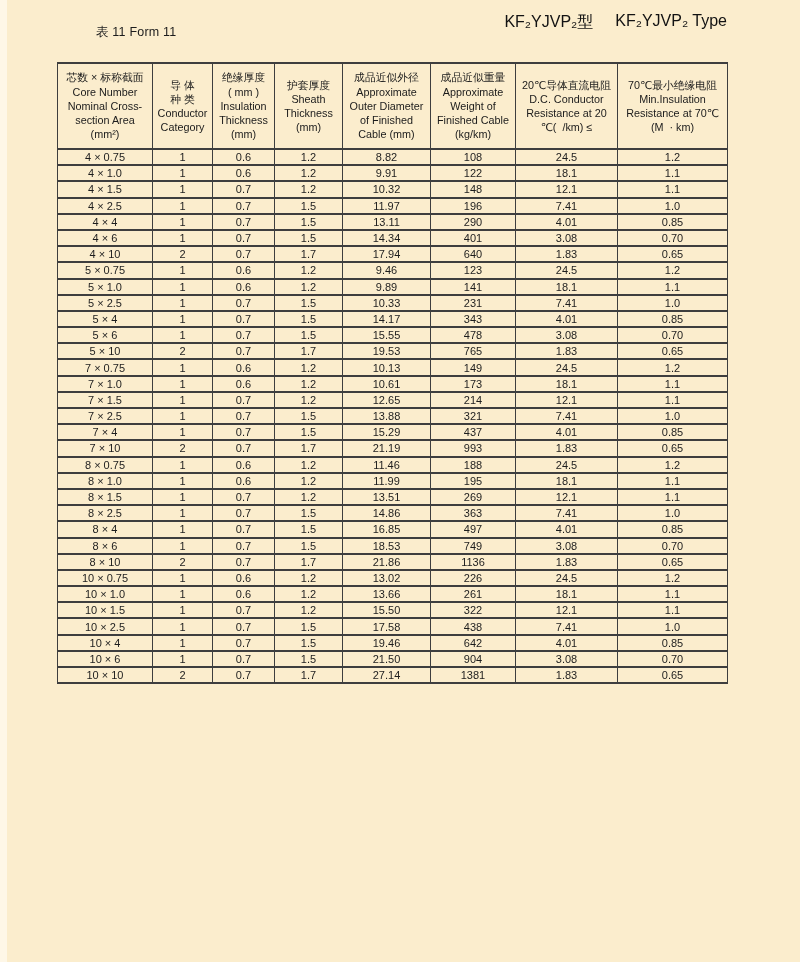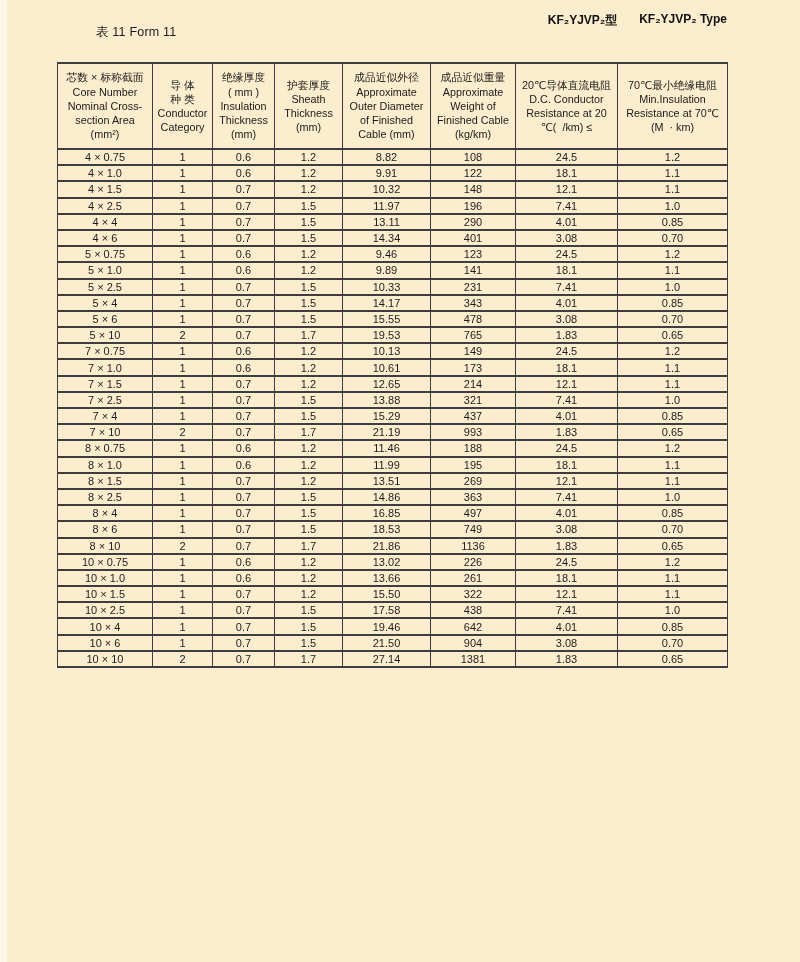--- a/index.html
+++ b/index.html
@@ -14,21 +14,21 @@
   .page-edge {
     position:absolute; left:0; top:0; width:7px; height:100%;
     background:#FEF7E7;
   }
   .table-caption {
     position:absolute; left:60px; top:24px;
     font-size:12.5px; color:#1c1c1c; letter-spacing:0.2px;margin-left:36px;
   }
   .type-labels {
     position:absolute; top:12px; right:73px;
-    font-weight:bold; font-size:12px; color:#121212;
+    font-weight:normal; font-size:16px; color:#121212;
     display:flex; gap:22px;
   }
   table.spec {
     position:absolute; left:57px; top:62px; width:670px;
     border-collapse:collapse; table-layout:fixed;
     background:transparent;
   }
   .spec col.c1{width:95px}.spec col.c2{width:60px}.spec col.c3{width:62px}
   .spec col.c4{width:68px}.spec col.c5{width:88px}.spec col.c6{width:85px}
   .spec col.c7{width:102px}.spec col.c8{width:110px}
@@ -172,20 +172,30 @@
         <td>4 × 6</td>
         <td>1</td>
         <td>0.7</td>
         <td>1.5</td>
         <td>14.34</td>
         <td>401</td>
         <td>3.08</td>
         <td>0.70</td>
       </tr>
       <tr>
+        <td>4 × 10</td>
+        <td>2</td>
+        <td>0.7</td>
+        <td>1.7</td>
+        <td>17.94</td>
+        <td>640</td>
+        <td>1.83</td>
+        <td>0.65</td>
+      </tr>
+      <tr>
         <td>5 × 0.75</td>
         <td>1</td>
         <td>0.6</td>
         <td>1.2</td>
         <td>9.46</td>
         <td>123</td>
         <td>24.5</td>
         <td>1.2</td>
       </tr>
       <tr>

